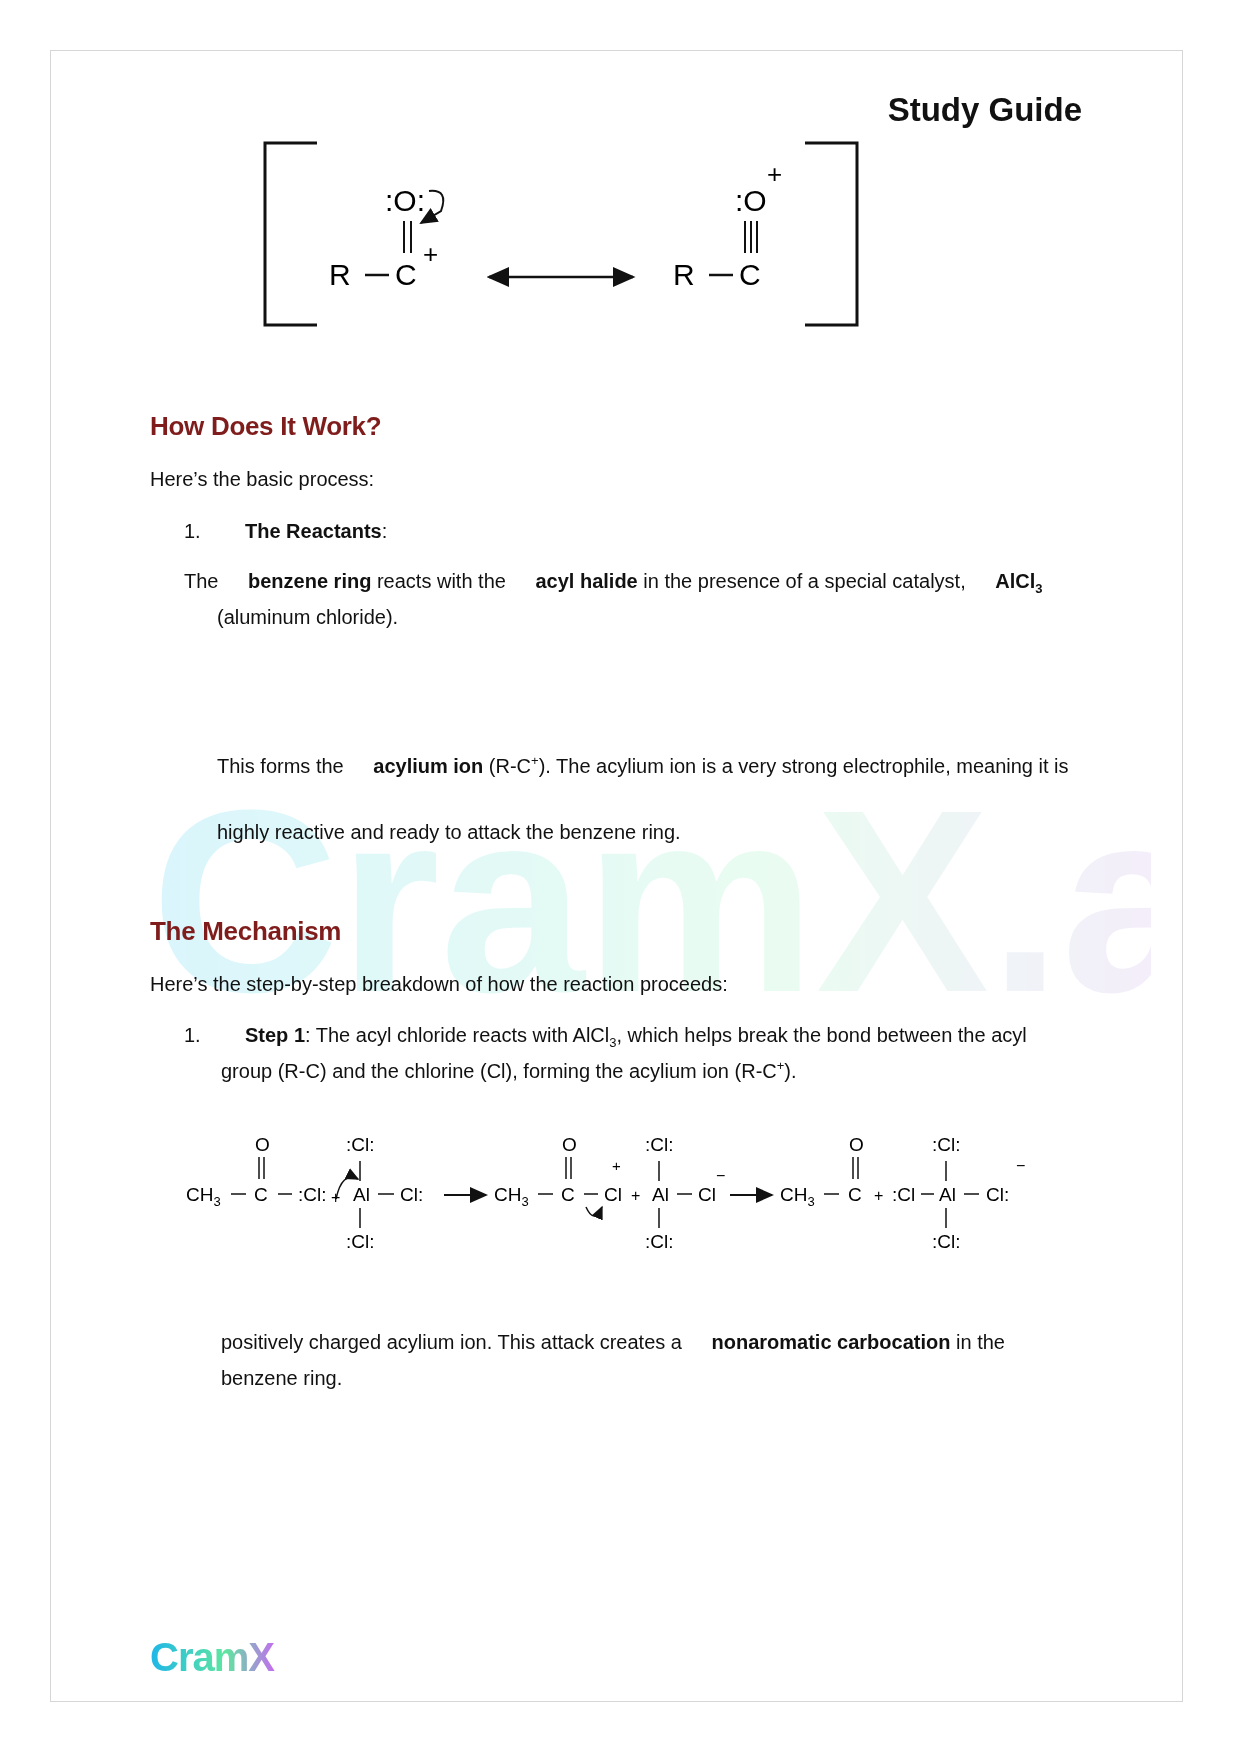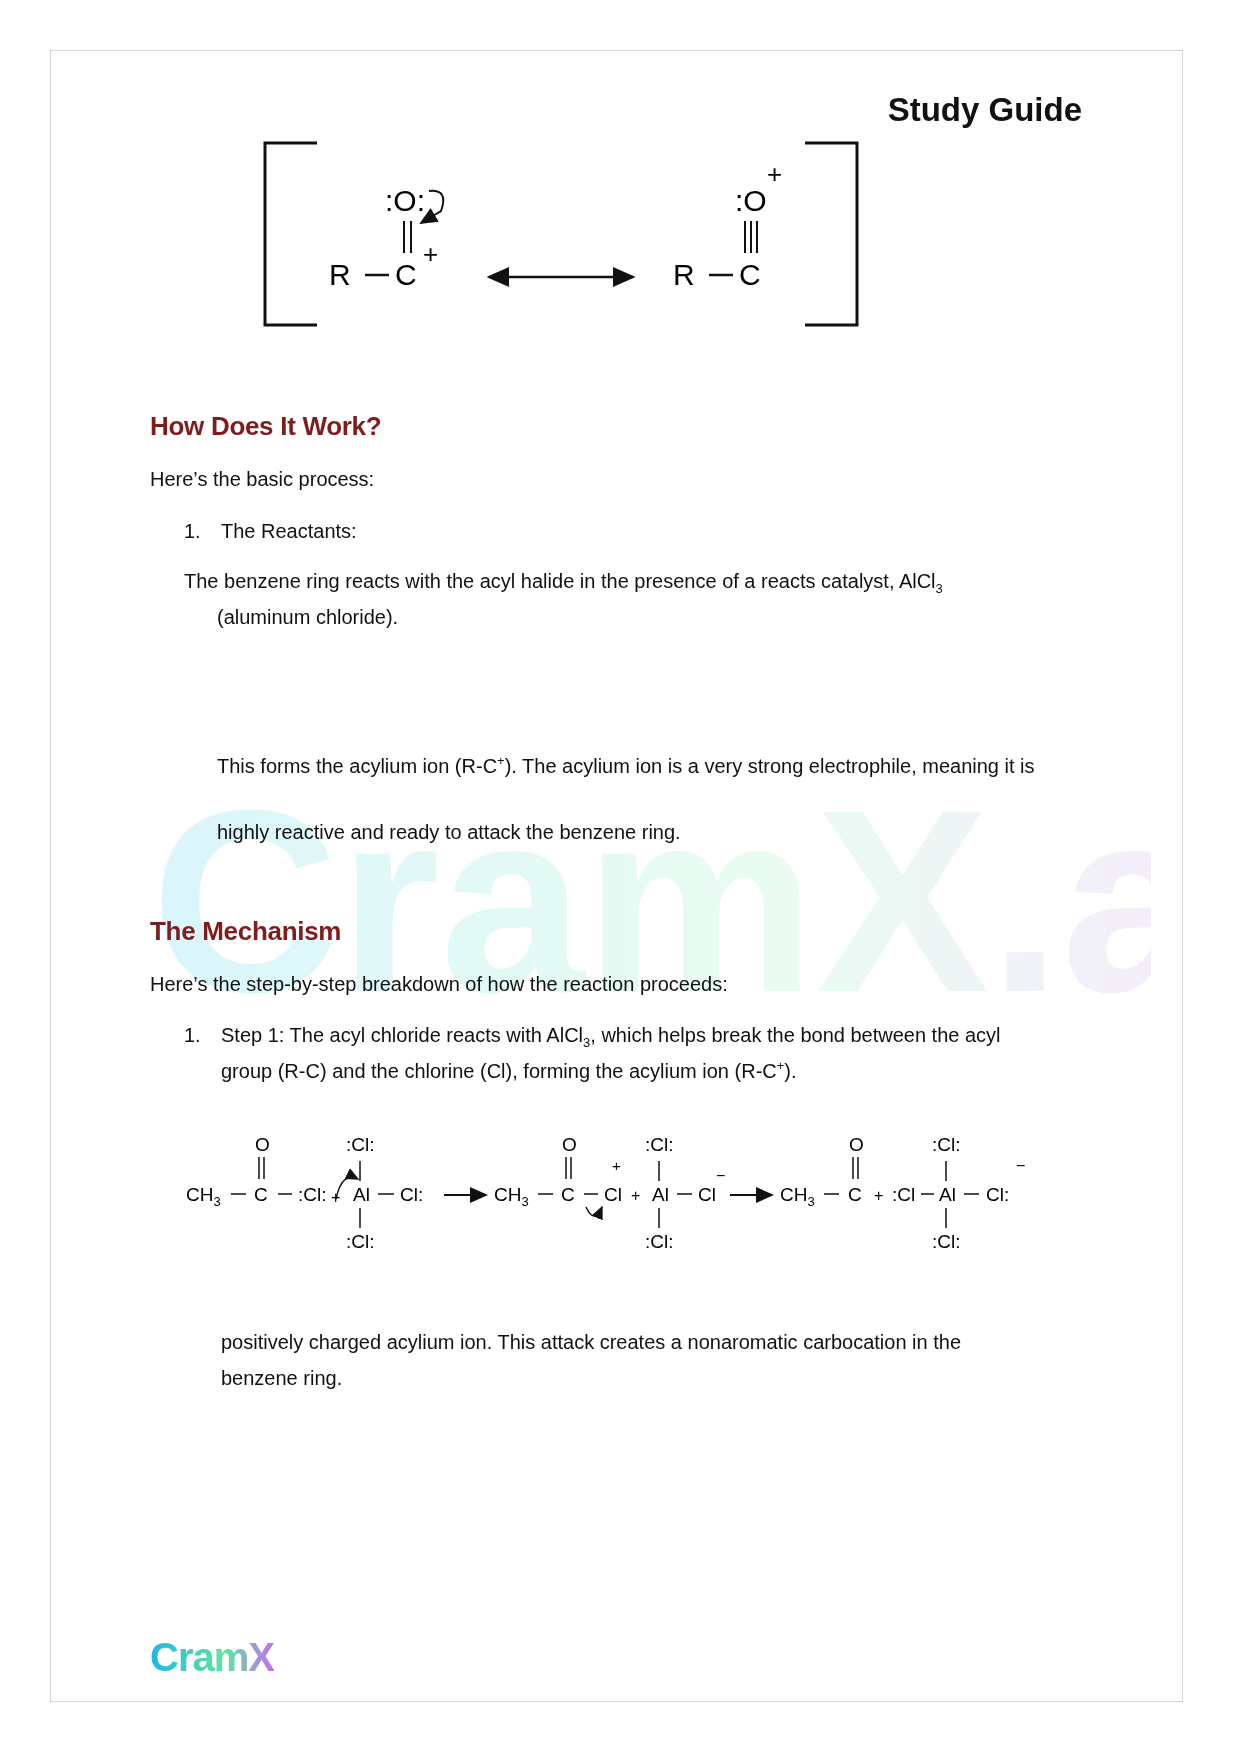--- a/index.html
+++ b/index.html
@@ -2,21 +2,21 @@
 <html><head>
 <meta charset="utf-8">
 <style>
   html, body { margin: 0; padding: 0; background: #ffffff; }
   body { width: 1241px; height: 1754px; position: relative; font-family: "Liberation Sans", sans-serif; color: #111; }
   .page { position: absolute; left: 50px; top: 50px; width: 1133px; height: 1652px; border: 1px solid #d6d6d6; box-sizing: border-box; overflow: hidden; }
   .title { position: absolute; right: 100px; top: 40px; font-size: 33px; font-weight: bold; color: #111; text-align: center; }
   .svgbox { position: absolute; }
   .h2 { position: absolute; left: 99px; font-size: 26px; font-weight: bold; color: #7f1d1d; font-family: "Liberation Sans", sans-serif; letter-spacing: -0.3px; }
   .p { position: absolute; font-size: 20px; line-height: 36px; color: #111; }
-  .p b { font-weight: normal; }
+  .p b { font-weight: bold; margin-left: 24px; }
   .num { display: inline-block; width: 37px; }
   sub, sup { font-size: 13px; line-height: 0; }
   .watermark { position: absolute; left: 100px; top: 700px; width: 1000px; height: 300px; opacity: 0.16; pointer-events: none; }
   .logo { position: absolute; left: 99px; top: 1580px; }
 </style>
 </head>
 <body>
 
 <div class="page">
 
@@ -68,21 +68,21 @@
   </svg>
 
   <div class="h2" style="top:360px;">How Does It Work?</div>
   <div class="p" style="left:99px; top:410px;">Here’s the basic process:</div>
 
   <div class="p" style="left:133px; top:462px;">
     <span class="num">1.</span><b>The Reactants</b><span>:</span>
   </div>
 
   <div class="p" style="left:133px; top:512px; width:920px;">
-    <div><span>The </span><b>benzene ring</b><span> reacts with the </span><b>acyl halide</b><span> in the presence of a reacts catalyst, </span><b><span>AlCl</span><sub>3</sub></b></div>
+    <div><span>The </span><b>benzene ring</b><span> reacts with the </span><b>acyl halide</b><span> in the presence of a special catalyst, </span><b><span>AlCl</span><sub>3</sub></b></div>
     <div style="padding-left:33px;">(aluminum chloride).</div>
   </div>
 
 
 
   <div class="p" style="left:133px; top:697px; width:960px;">
     <div style="padding-left:33px;"><span>This forms the </span><b>acylium ion</b><span> (R-C</span><sup>+</sup><span>). The acylium ion is a very strong electrophile, meaning it is</span></div>
     <div style="padding-left:33px;margin-top:30px;">highly reactive and ready to attack the benzene ring.</div>
   </div>
 

